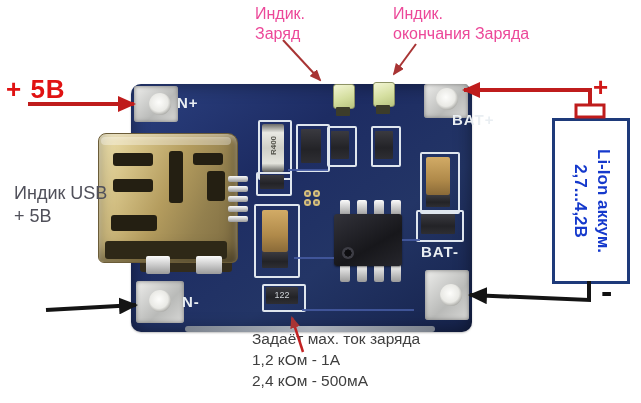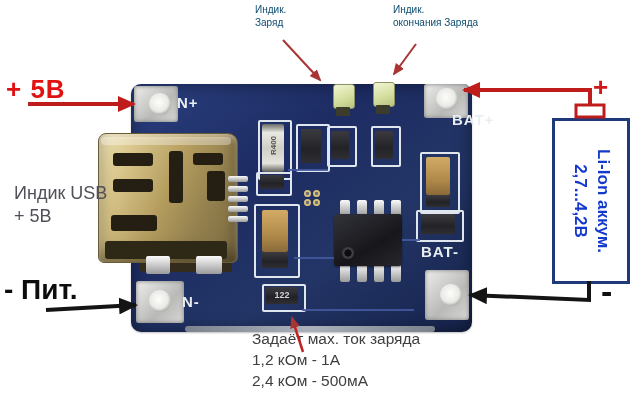--- a/index.html
+++ b/index.html
@@ -1,21 +1,21 @@
 <!DOCTYPE html>
 <html><head>
 <meta charset="utf-8">
 <style>
   html,body{margin:0;padding:0;background:#fff;}
   .stage{position:relative;width:641px;height:403px;background:#ffffff;overflow:hidden;
          font-family:"Liberation Sans", sans-serif;}
   .abs{position:absolute;}
   .pre{white-space:pre-line;}
   
-  .ann{color:#0c4a6e;font-size:10px;line-height:1.25;}
+  .ann{color:#ec4899;font-size:16px;line-height:1.25;}
   .plus5v{color:#e01212;font-size:26px;font-weight:bold;letter-spacing:1px;}
   .usbin{color:#50505a;font-size:18px;line-height:1.3;}
   .minuspow{color:#0d0d0d;font-size:28px;font-weight:bold;}
   .prognote{color:#3f3f3f;font-size:15.5px;line-height:1.36;}
   .batplus{color:#d01818;font-size:26px;font-weight:bold;}
   .batminus{color:#111;font-size:34px;font-weight:bold;}
   
   .battery{border:3px solid #1e3a7a;background:#fff;}
   .batlabel{color:#1539cc;font-weight:bold;font-size:17px;line-height:1.35;text-align:center;}
   
@@ -34,21 +34,21 @@
        background:radial-gradient(circle,#6c6c74 0 28%,#d8c07a 32% 100%);}
   .trace{background:#44599e;opacity:.9;}
   .led{border:1px solid #8d9366;border-radius:3px;
        background:linear-gradient(160deg,#f2f5d4 0%,#d5dfa0 55%,#b9c47f 100%);}
   .ledbase{background:#3c3c2a;border-radius:1px;}
   .usb{border:1px solid #6b5c38;border-radius:8px 10px 6px 6px;
        background:linear-gradient(115deg,#f0e4b2 0%,#d6c387 22%,#b49c5e 48%,#93804e 72%,#7c6a40 100%);
        box-shadow:inset 0 -10px 16px rgba(0,0,0,.38), inset 0 3px 5px rgba(255,255,255,.45);}
   .slot{background:#241f12;border-radius:3px;}
   .rmark{color:#55554d;font-size:8px;font-weight:bold;transform:rotate(-90deg);transform-origin:center;}
-  .progmark{color:#cfd3d8;font-size:9px;font-weight:bold;text-align:center;line-height:17px;}
+  .progmark{color:#cfd3d8;font-size:9px;font-weight:normal;text-align:center;line-height:17px;}
   svg{position:absolute;left:0;top:0;}
 </style>
 </head>
 <body>
 
 <div class="stage">
 
   <div class="abs board" style="left:131px;top:84px;width:341px;height:248px;"></div>
   <div class="abs" style="left:185px;top:326px;width:250px;height:6px;border-radius:3px;background:linear-gradient(90deg,#8d9399,#c4c9cd,#8d9399);opacity:.85;"></div>
 
@@ -150,21 +150,20 @@
   <div class="abs batplus" style="left:593px;top:72px;">+</div>
   <div class="abs batminus" style="left:601px;top:272px;">-</div>
 
   <div class="abs ann pre" style="left:255px;top:4px;">Индик.
 Заряд</div>
   <div class="abs ann pre" style="left:393px;top:4px;">Индик.
 окончания Заряда</div>
   <div class="abs plus5v" style="left:6px;top:74px;">+ 5В</div>
   <div class="abs usbin pre" style="left:14px;top:182px;">Индик USB
 + 5В</div>
-  <div class="abs minuspow" style="left:4px;top:274px;">- Пит.</div>
   <div class="abs prognote pre" style="left:252px;top:328px;">Задаёт мах. ток заряда
 1,2 кОм - 1А
 2,4 кОм - 500мА</div>
 
   <svg width="641" height="403" viewBox="0 0 641 403">
     <defs>
       <marker id="redBig" markerUnits="userSpaceOnUse" markerWidth="18" markerHeight="16" refX="16" refY="8" orient="auto">
         <path d="M0,0 L18,8 L0,16 Z" fill="#bf1c1c"></path>
       </marker>
       <marker id="redSmall" markerUnits="userSpaceOnUse" markerWidth="12" markerHeight="10" refX="10" refY="5" orient="auto">

